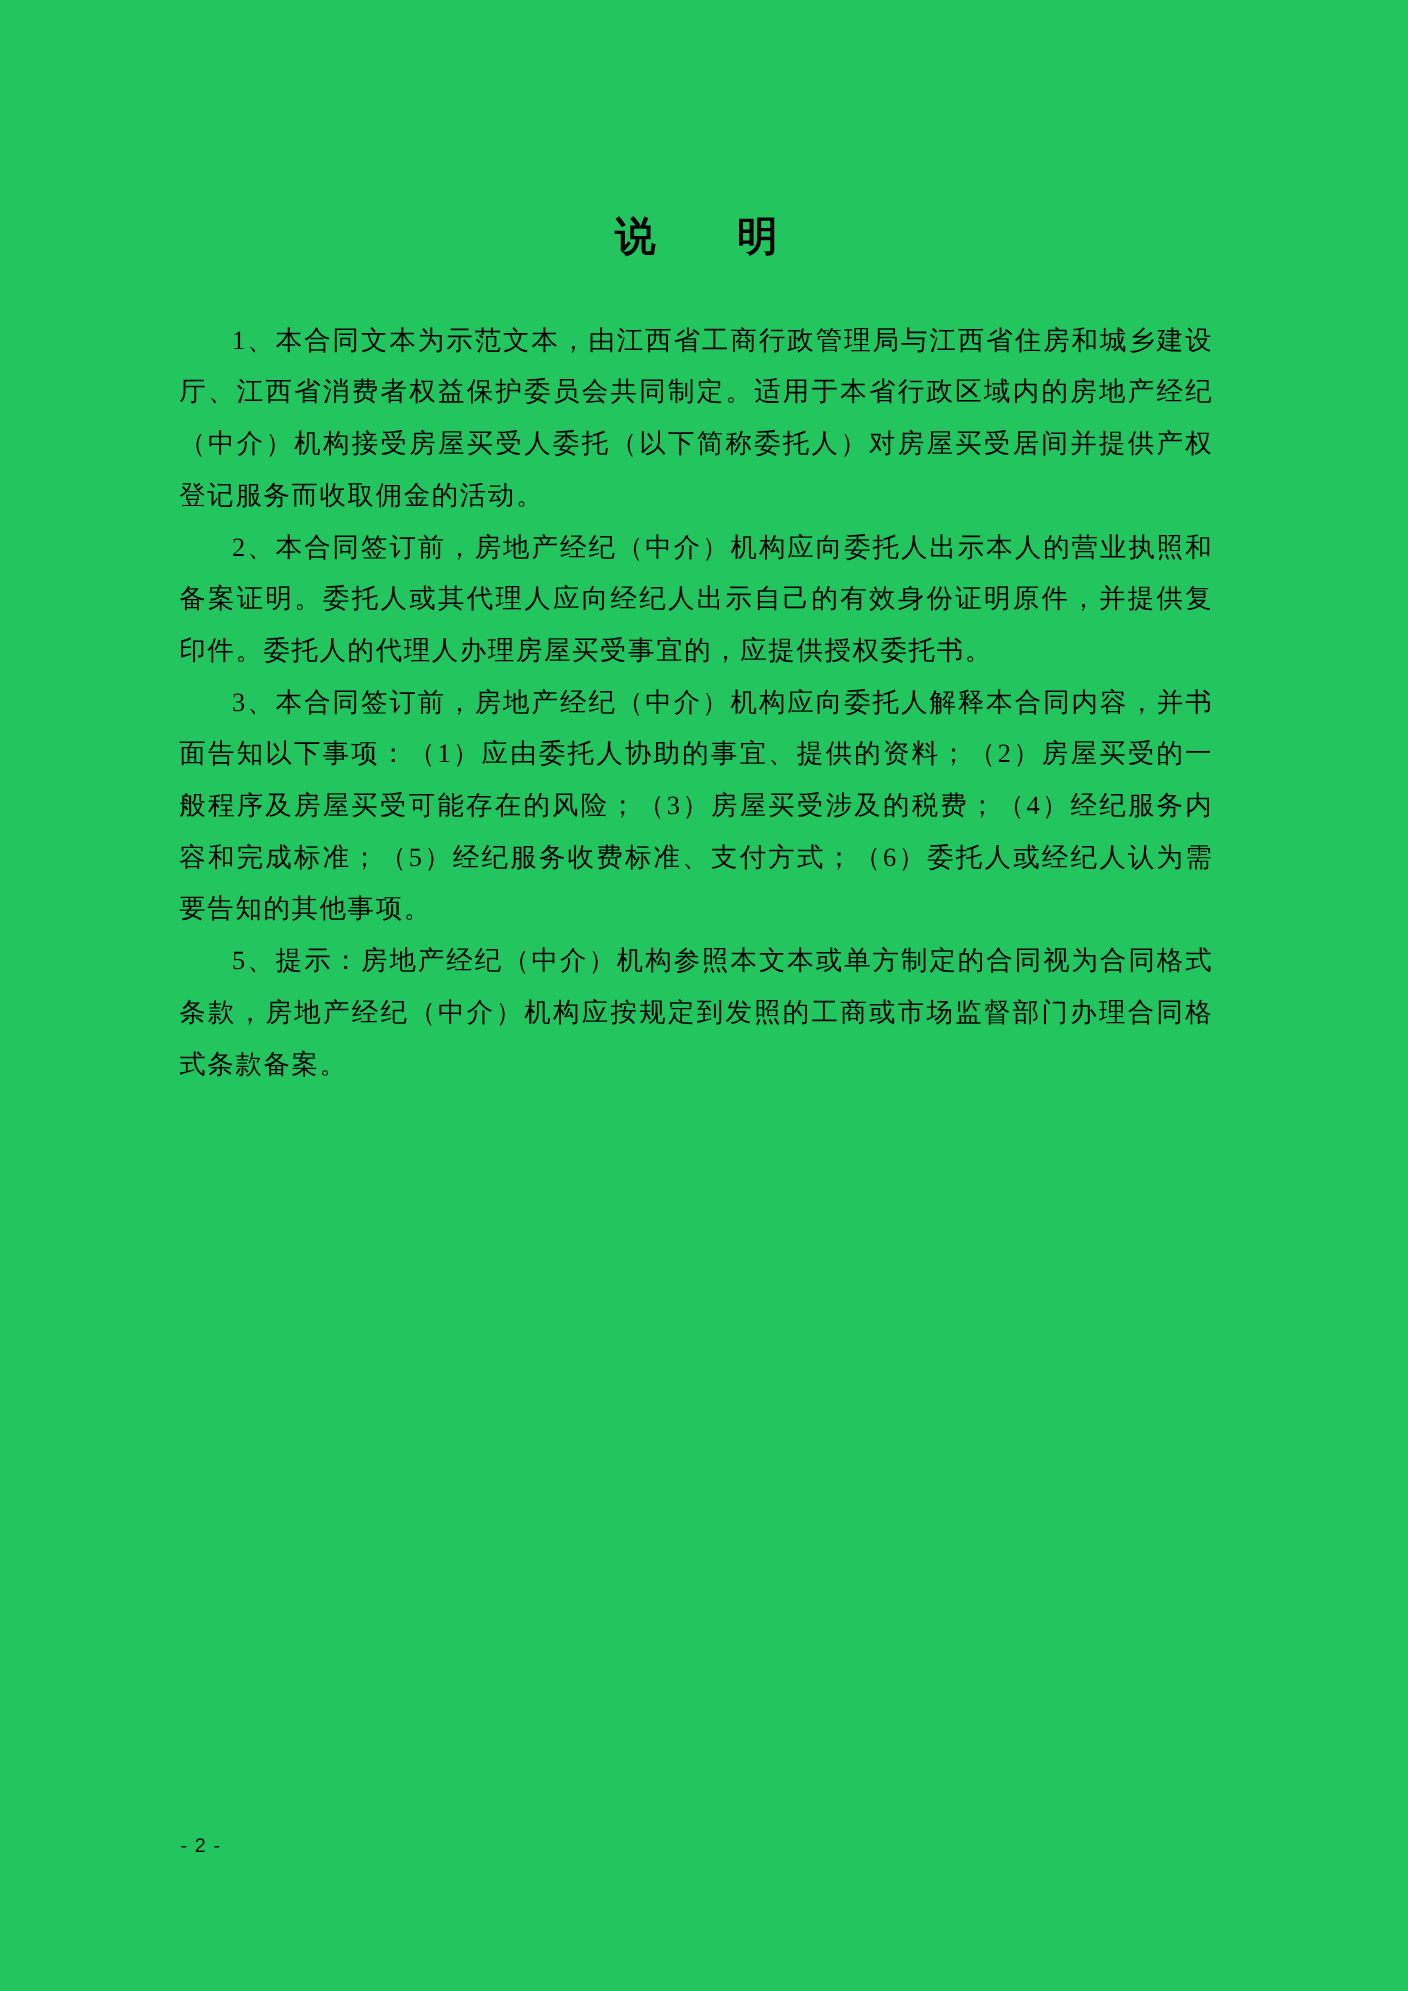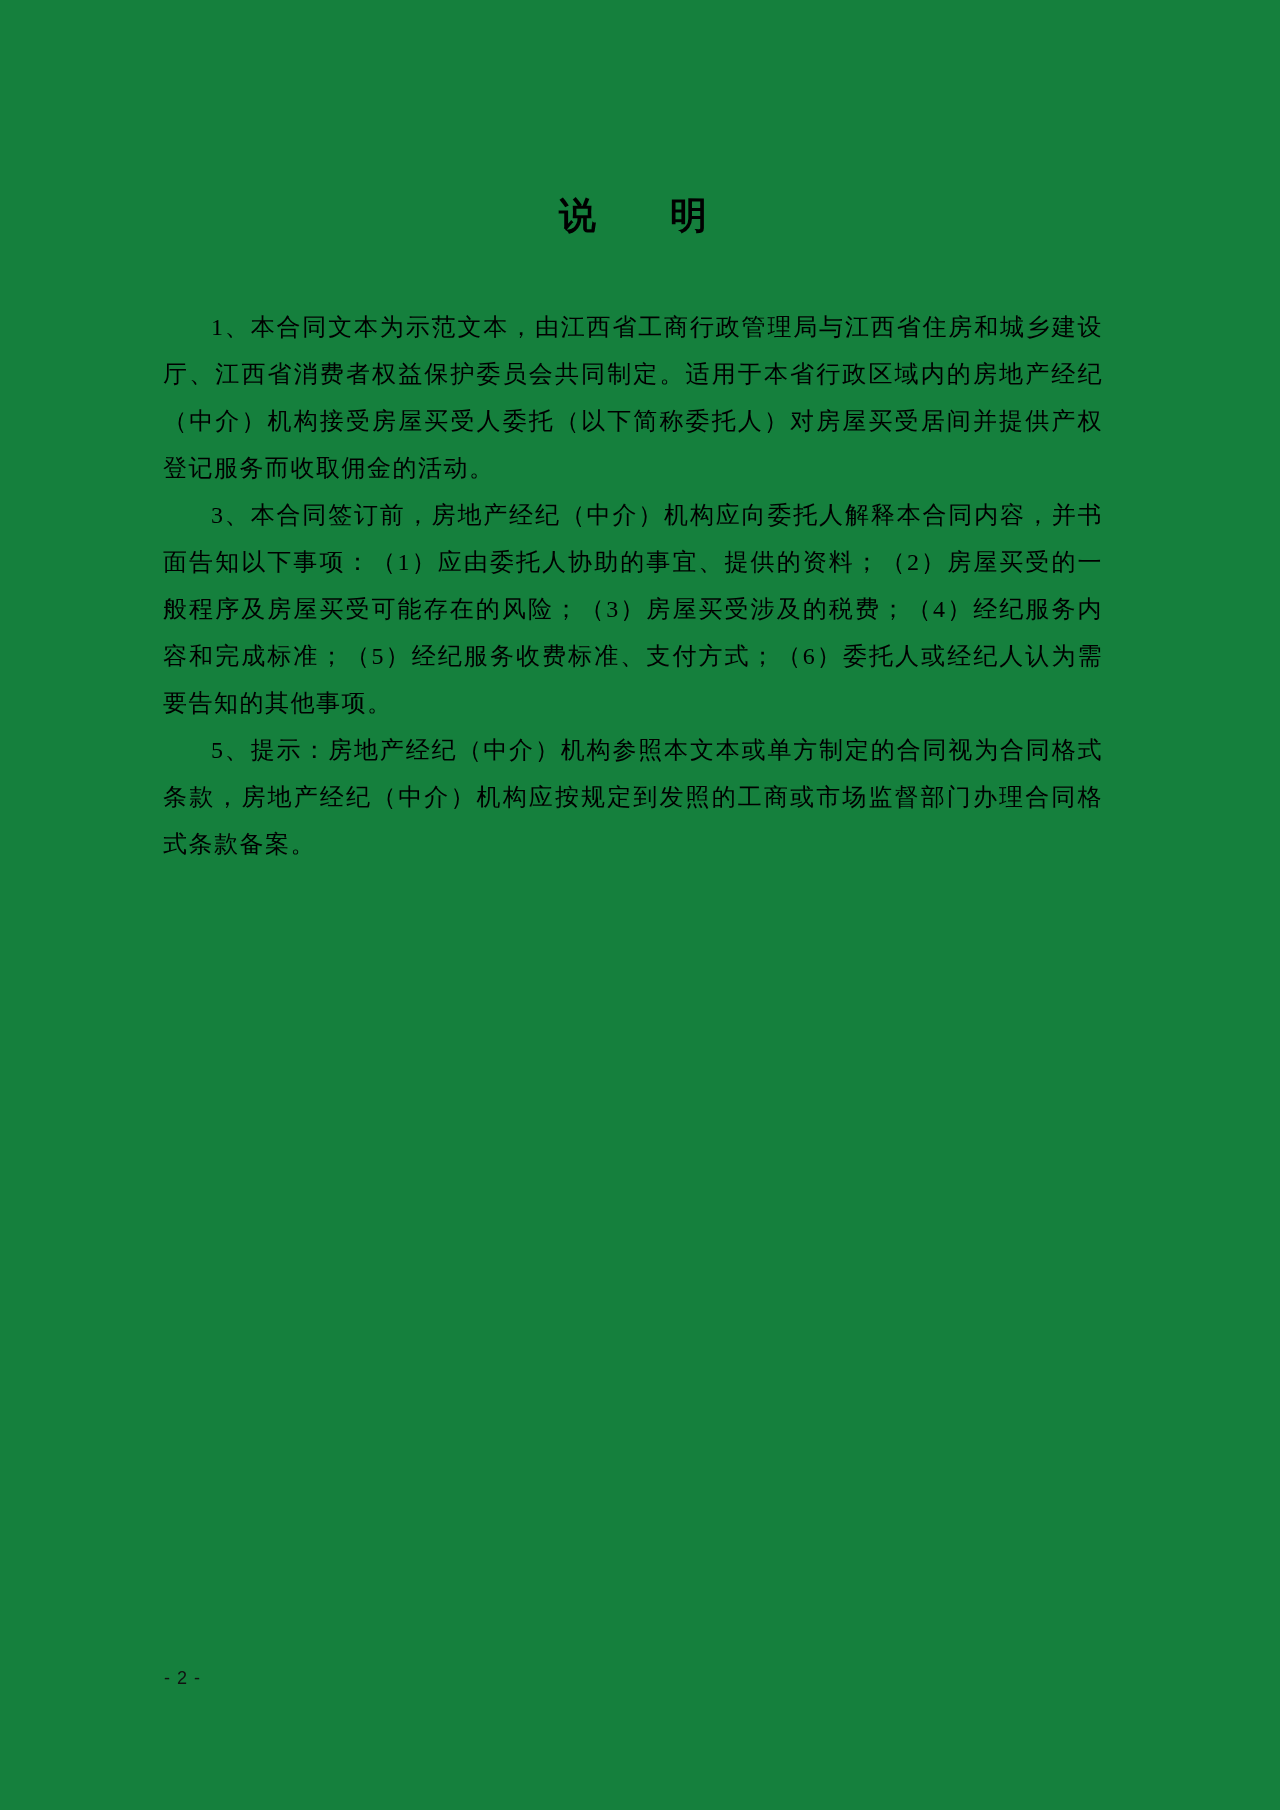--- a/index.html
+++ b/index.html
@@ -4,40 +4,40 @@
 <style>
   html, body {
     margin: 0;
     padding: 0;
     background: #ffffff;
   }
   .page {
     position: relative;
     width: 1280px;
     height: 1810px;
-    background: #15803d;
+    background: #22c55e;
     font-family: "Liberation Serif", "DejaVu Serif", serif;
     color: #000000;
     overflow: hidden;
   }
   .doc-title {
     position: absolute;
     top: 192px;
     left: 163px;
     width: 940px;
     margin: 0;
     text-align: center;
     font-size: 37px;
     font-weight: 700;
     line-height: 48px;
     white-space: pre;
   }
   .doc-body {
     position: absolute;
-    top: 304px;
+    top: 287px;
     left: 163px;
     width: 940px;
   }
   .para {
     margin: 0;
     font-size: 24px;
     line-height: 47px;
     letter-spacing: 1.5px;
     text-align: justify;
     text-justify: inter-ideograph;
@@ -55,18 +55,19 @@
   }
 </style>
 </head>
 <body>
 
 <div class="page">
   <h1 class="doc-title">说　　明</h1>
 
   <div class="doc-body">
     <p class="para">1、本合同文本为示范文本，由江西省工商行政管理局与江西省住房和城乡建设厅、江西省消费者权益保护委员会共同制定。适用于本省行政区域内的房地产经纪（中介）机构接受房屋买受人委托（以下简称委托人）对房屋买受居间并提供产权登记服务而收取佣金的活动。</p>
+    <p class="para">2、本合同签订前，房地产经纪（中介）机构应向委托人出示本人的营业执照和备案证明。委托人或其代理人应向经纪人出示自己的有效身份证明原件，并提供复印件。委托人的代理人办理房屋买受事宜的，应提供授权委托书。</p>
     <p class="para">3、本合同签订前，房地产经纪（中介）机构应向委托人解释本合同内容，并书面告知以下事项：（1）应由委托人协助的事宜、提供的资料；（2）房屋买受的一般程序及房屋买受可能存在的风险；（3）房屋买受涉及的税费；（4）经纪服务内容和完成标准；（5）经纪服务收费标准、支付方式；（6）委托人或经纪人认为需要告知的其他事项。</p>
     <p class="para">5、提示：房地产经纪（中介）机构参照本文本或单方制定的合同视为合同格式条款，房地产经纪（中介）机构应按规定到发照的工商或市场监督部门办理合同格式条款备案。</p>
   </div>
 
   <div class="page-number">- 2 -</div>
 </div>
 
 </body></html>

